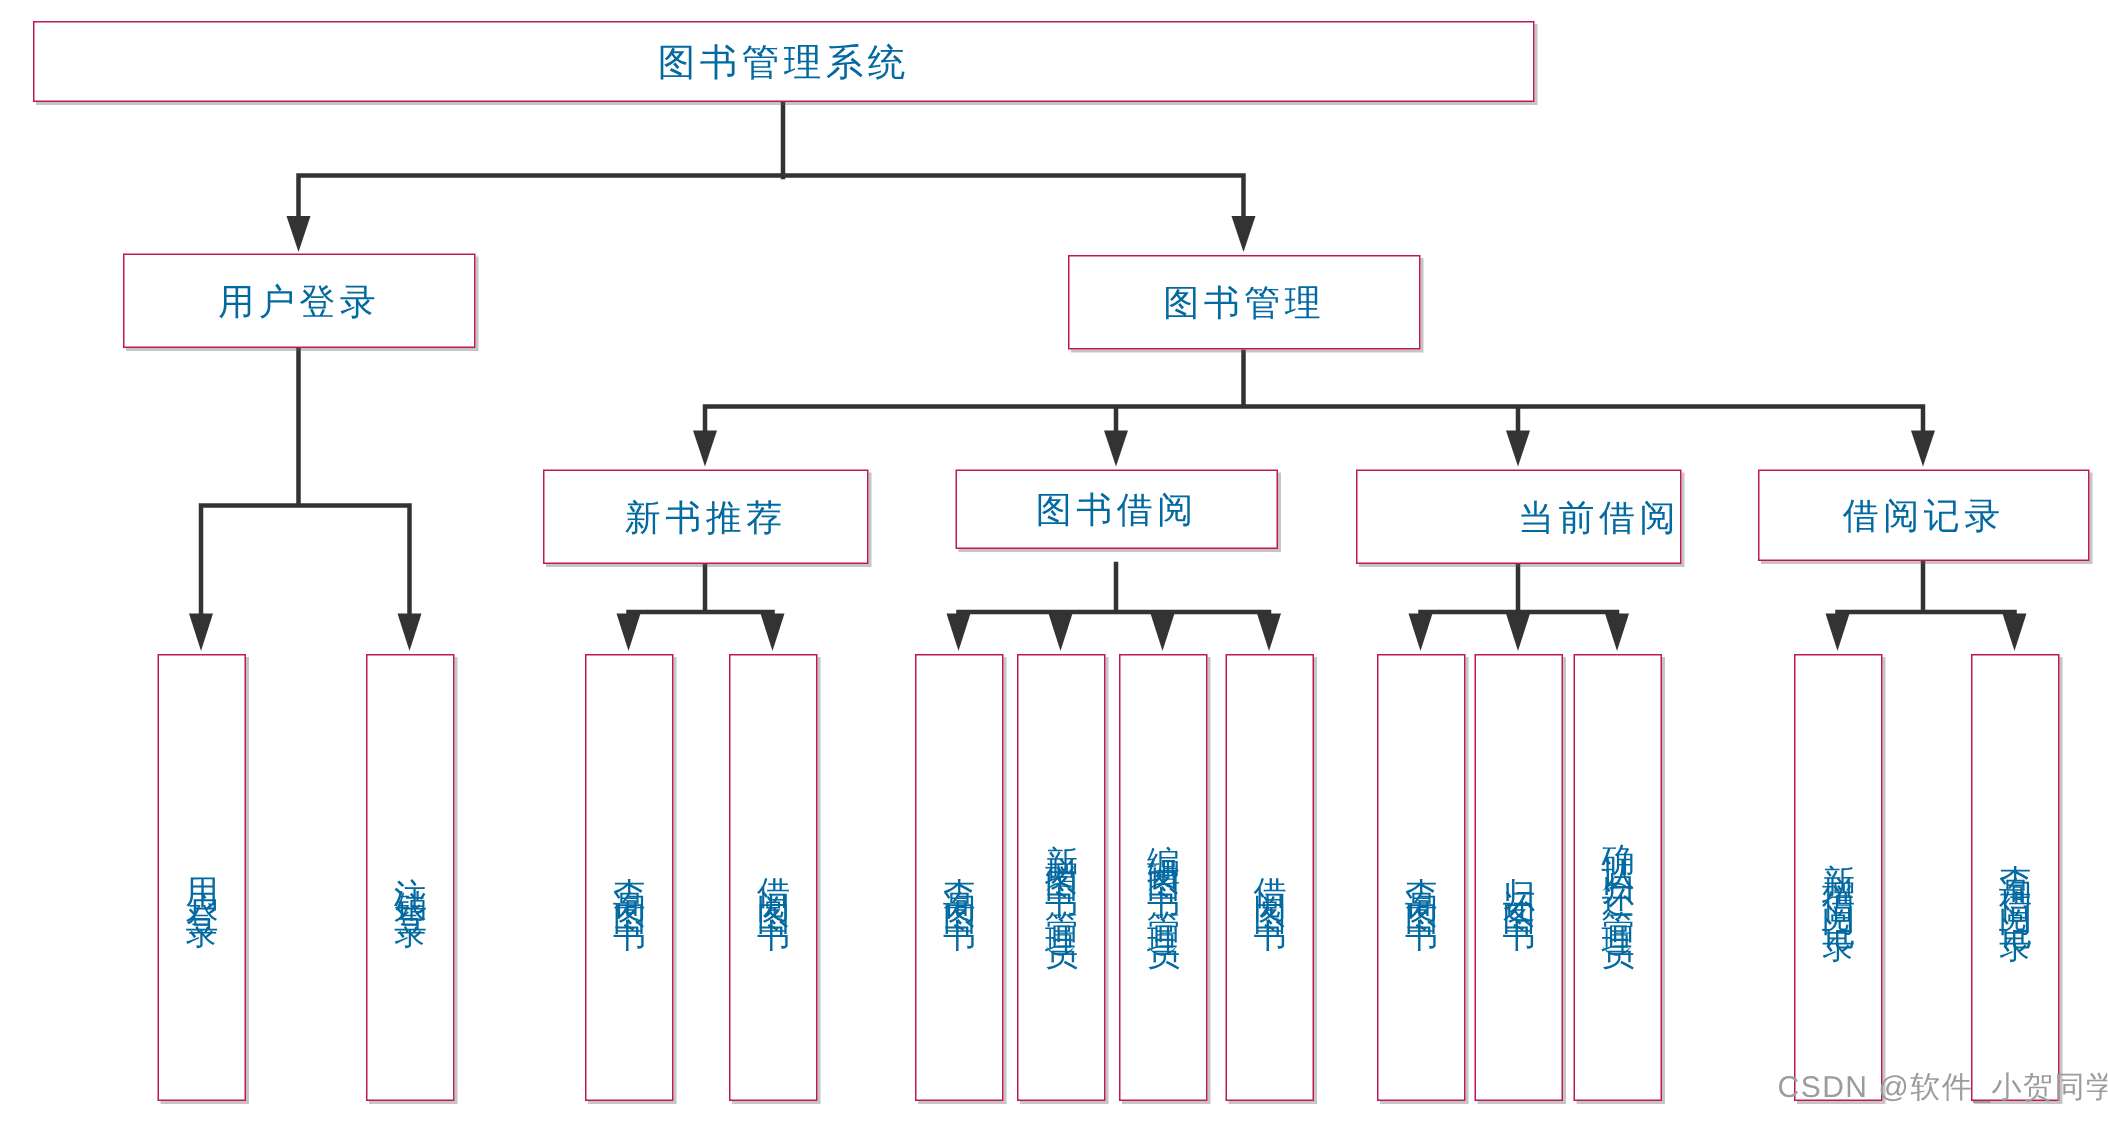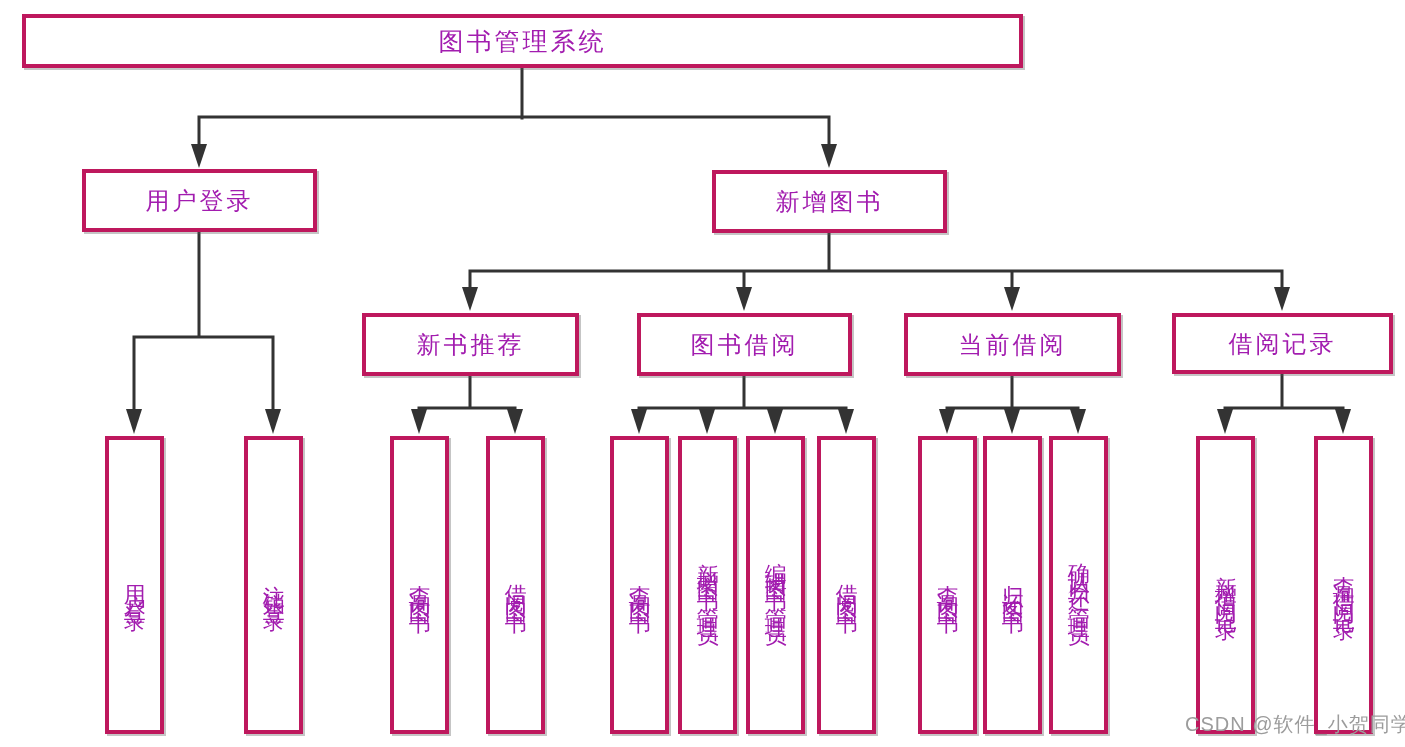--- a/index.html
+++ b/index.html
@@ -25,26 +25,26 @@
     stroke-linecap: square;
   }
   .connectors .ar {
     fill: #333333;
     stroke: none;
   }
   .node {
     position: absolute;
     box-sizing: border-box;
     background: #ffffff;
-    border: 4px solid #be185d;
+    border: 1px solid #be185d;
     box-shadow: 2px 2px 0 rgba(90,90,90,0.35);
     display: flex;
     align-items: center;
     justify-content: center;
-    color: #a21caf;
+    color: #0369a1;
     z-index: 1;
     font-family: Liberation Serif, serif;
   }
   .node.h span {
     font-size: 24px;
     letter-spacing: 3px;
     white-space: nowrap;
   }
   .node.root span { font-size: 25px; }
   .node.leaf span {
@@ -121,30 +121,30 @@
   </svg>
 
   <div class="node h root" style="left:22px; top:14px; width:1001px; height:54px;">
     <span>图书管理系统</span>
   </div>
 
   <div class="node h" style="left:82px; top:169px; width:235px; height:63px;">
     <span>用户登录</span>
   </div>
   <div class="node h" style="left:712px; top:170px; width:235px; height:63px;">
-    <span>新增图书</span>
+    <span>图书管理</span>
   </div>
 
   <div class="node h" style="left:362px; top:313px; width:217px; height:63px;text-align:right;">
     <span>新书推荐</span>
   </div>
-  <div class="node h" style="left:637px; top:313px; width:215px; height:63px;">
+  <div class="node h" style="left:637px; top:313px; width:215px; height:53px;">
     <span>图书借阅</span>
   </div>
-  <div class="node h" style="left:904px; top:313px; width:217px; height:63px;">
+  <div class="node h" style="left:904px; top:313px; width:217px; height:63px;justify-content:flex-end;">
     <span>当前借阅</span>
   </div>
   <div class="node h" style="left:1172px; top:313px; width:221px; height:61px;">
     <span>借阅记录</span>
   </div>
 
   <div class="node leaf" style="left:105px; top:436px; width:59px; height:298px;">
     <span>用户登录</span>
   </div>
   <div class="node leaf" style="left:244px; top:436px; width:59px; height:298px;">

